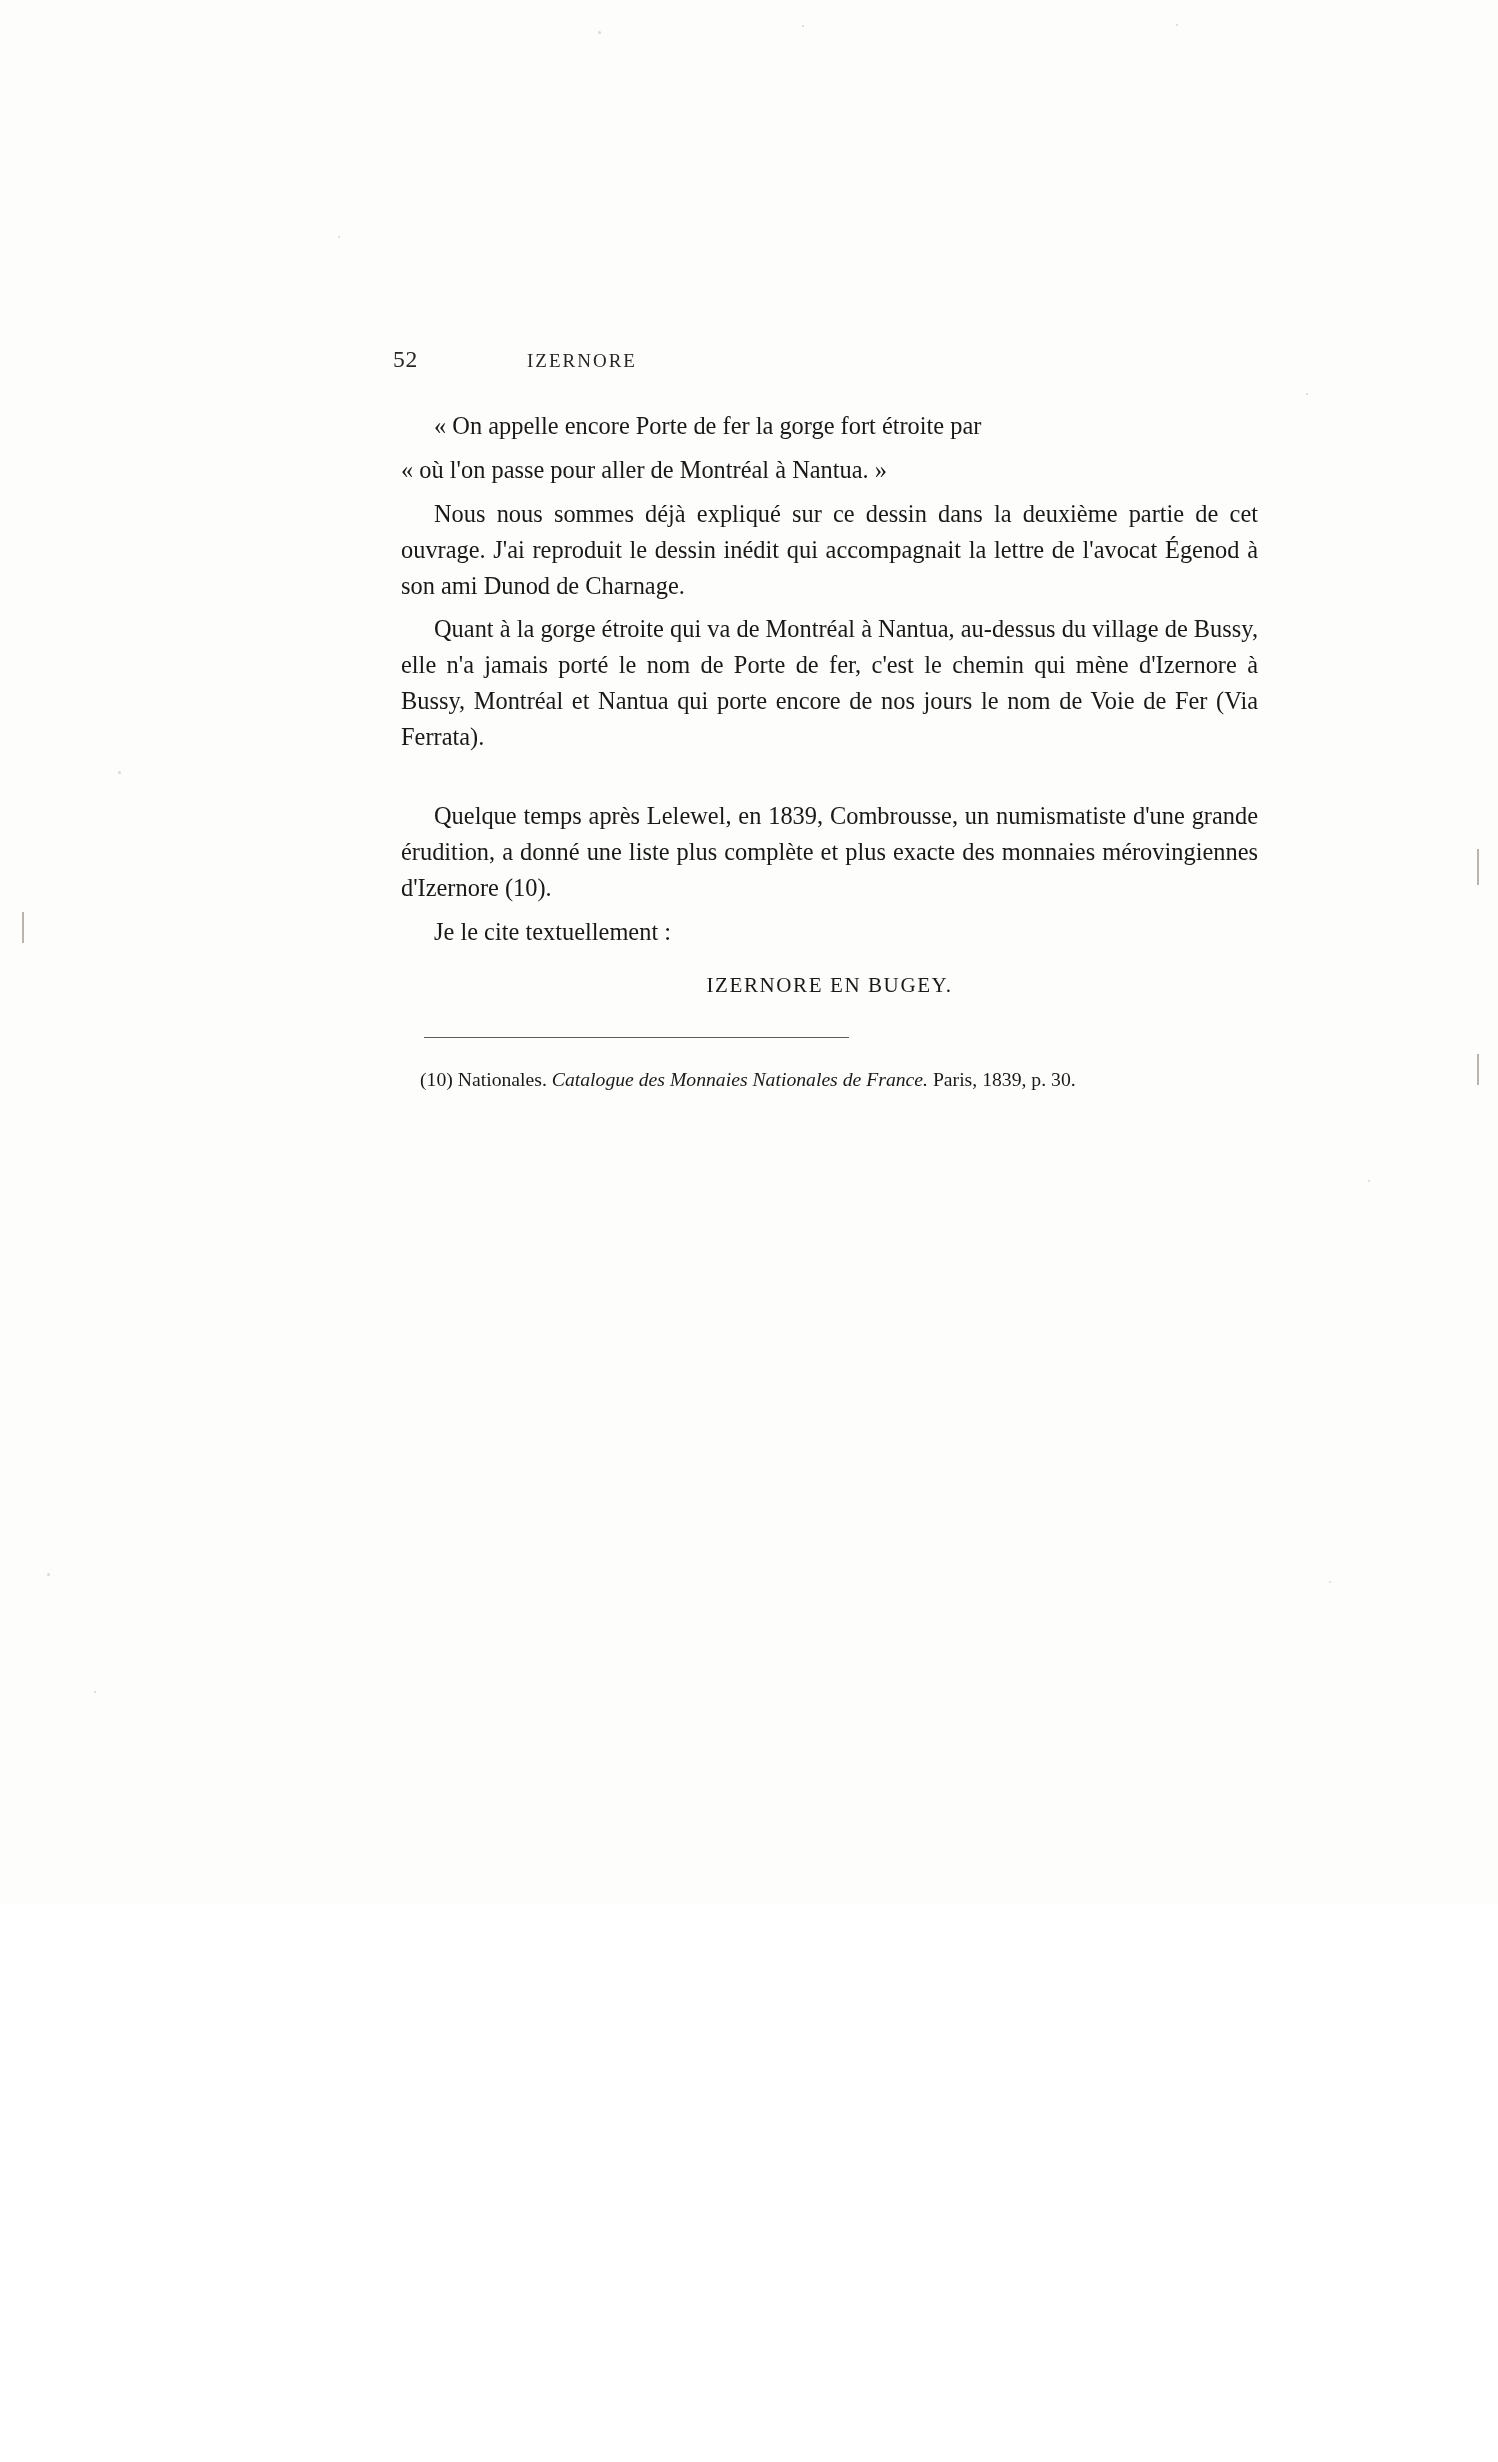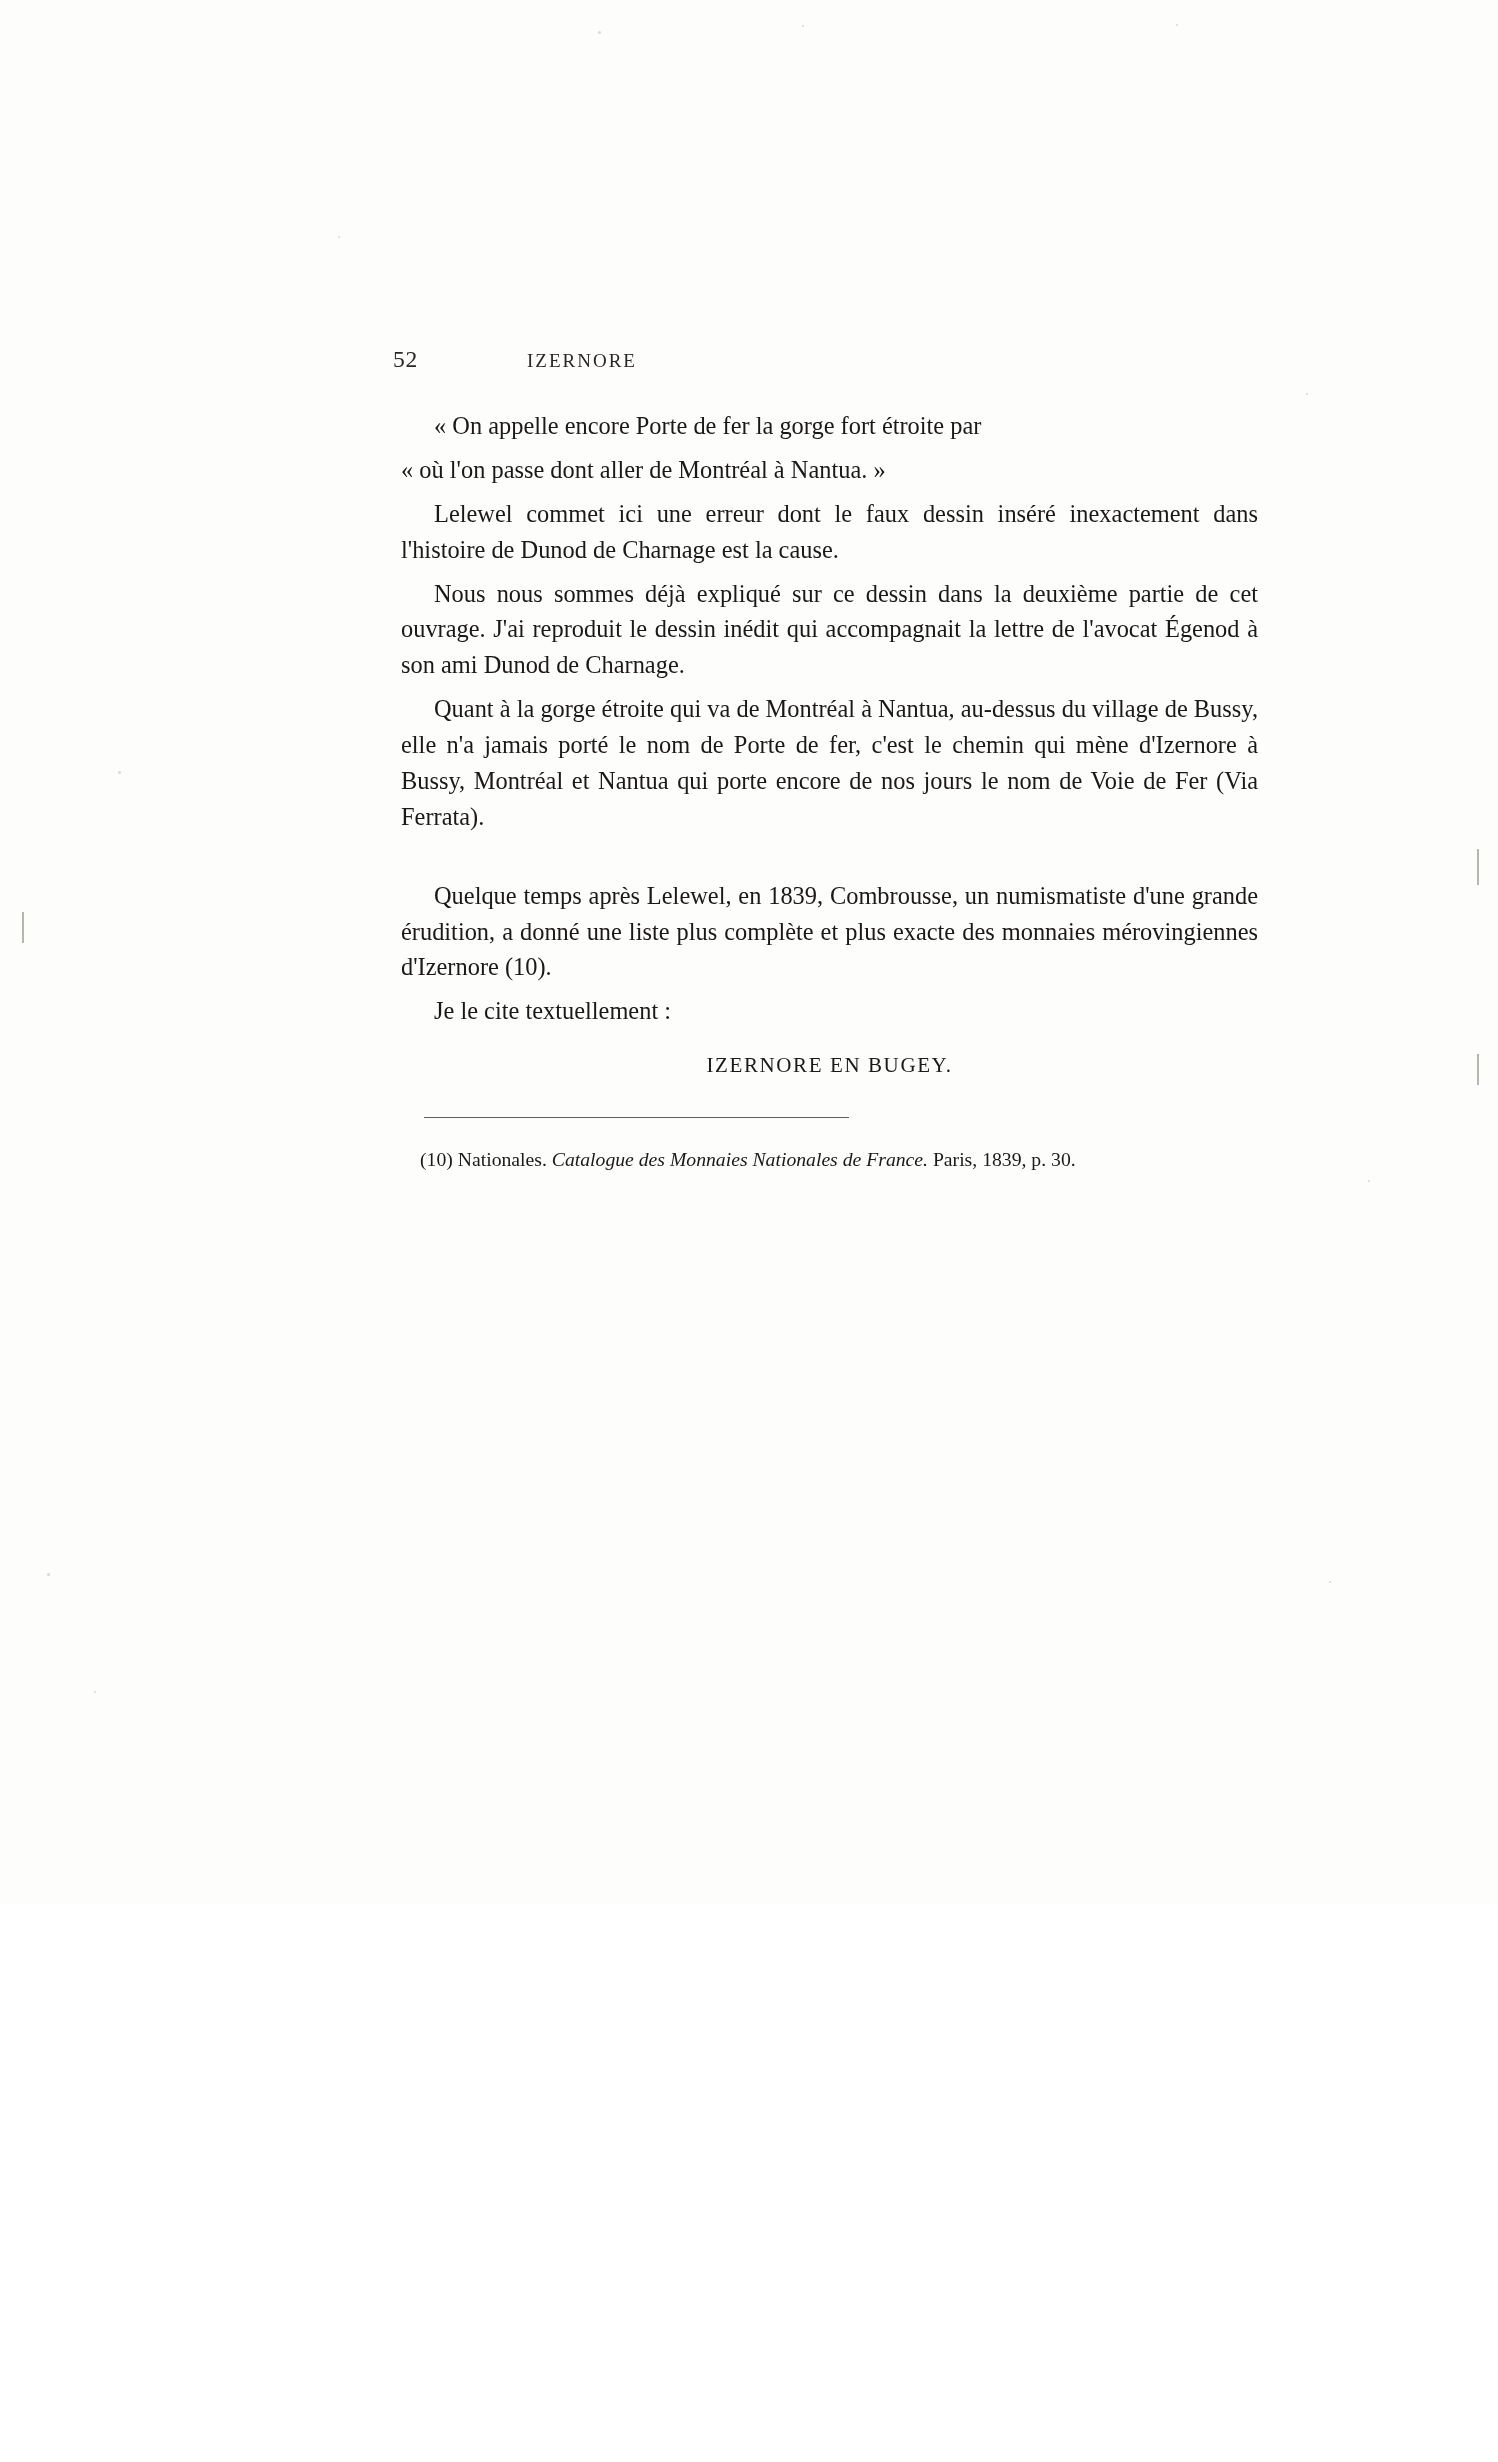--- a/index.html
+++ b/index.html
@@ -125,22 +125,21 @@
   <div class="margin-mark" style="left:503px;top:2444px;width:126px;height:1.6px;opacity:0.5;"></div>
 
   <div class="content">
 
     <div class="header-row">
       <div class="folio">52</div>
       <div class="running-head">IZERNORE</div>
     </div>
 
     <p class="indent">« On appelle encore Porte de fer la gorge fort étroite par</p>
-    <p class="hang">« où l'on passe dont aller de Montréal à Nantua. »</p>
-    <p class="indent">Lelewel commet ici une erreur dont le faux dessin inséré inexactement dans l'histoire de Dunod de Charnage est la cause.</p>
+    <p class="hang">« où l'on passe pour aller de Montréal à Nantua. »</p>
     <p class="indent">Nous nous sommes déjà expliqué sur ce dessin dans la deuxième partie de cet ouvrage. J'ai reproduit le dessin inédit qui accompagnait la lettre de l'avocat Égenod à son ami Dunod de Charnage.</p>
     <p class="indent">Quant à la gorge étroite qui va de Montréal à Nantua, au-dessus du village de Bussy, elle n'a jamais porté le nom de Porte de fer, c'est le chemin qui mène d'Izernore à Bussy, Montréal et Nantua qui porte encore de nos jours le nom de Voie de Fer (Via Ferrata).</p>
 
     <div class="gap"></div>
 
     <p class="indent">Quelque temps après Lelewel, en 1839, Combrousse, un numismatiste d'une grande érudition, a donné une liste plus complète et plus exacte des monnaies mérovingiennes d'Izernore (10).</p>
     <p class="indent">Je le cite textuellement :</p>
 
     <div class="centered">Izernore en Bugey.</div>
 

